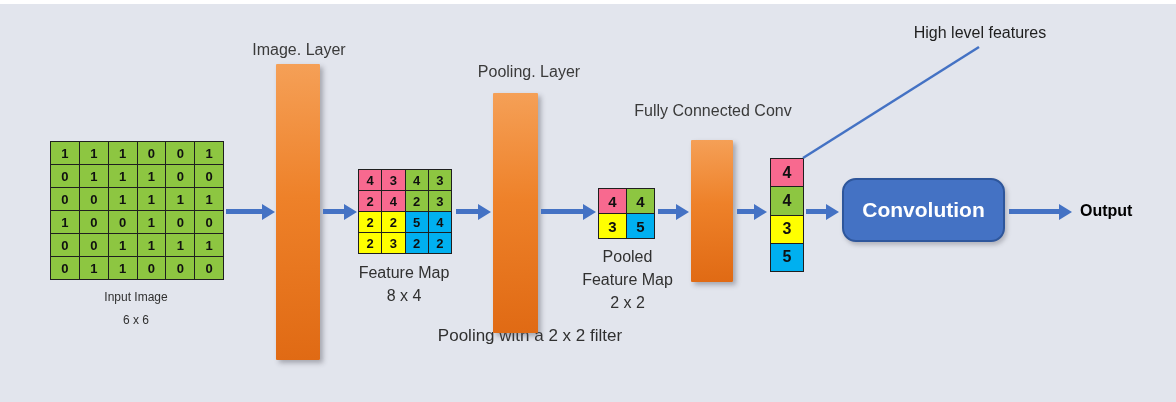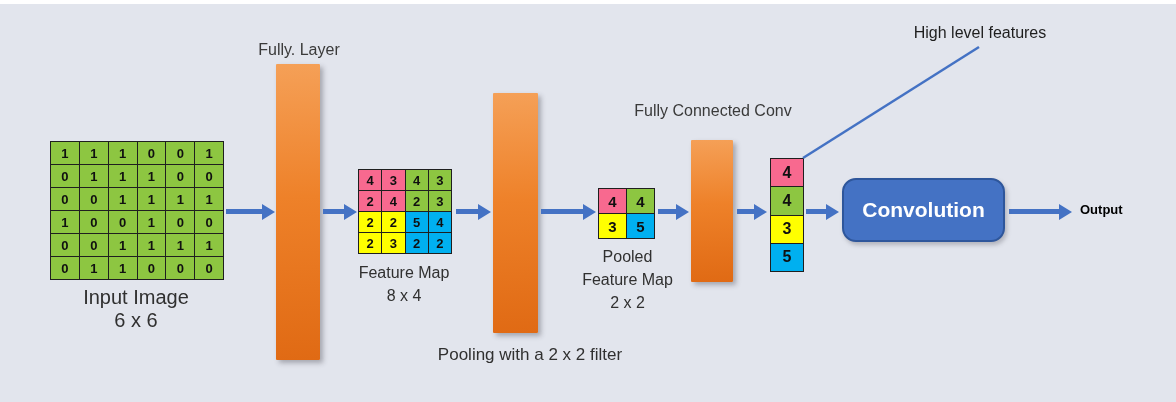--- a/index.html
+++ b/index.html
@@ -36,36 +36,37 @@
   .classifier {
     position:absolute; left:842px; top:178px; width:163px; height:64px;
     background:#4472C4; border:2px solid #2E569B; border-radius:14px;
     display:flex; align-items:center; justify-content:center;
     color:#FFFFFF; font-weight:bold; font-size:21px;
     box-shadow:2px 3px 4px rgba(90,90,100,0.35);
     box-sizing:border-box;
   }
   .output {
     position:absolute; left:1080px; top:202px; width:90px;
-    color:#000000; font-weight:bold; font-size:13px; text-align:left;
+    color:#000000; font-weight:bold; font-size:16px; text-align:left;
   }
   svg.overlay { position:absolute; left:0; top:0; width:1176px; height:402px; pointer-events:none; }
 </style>
 </head>
 <body>
 
 <div id="canvas">
 
   <div class="top-strip"></div>
 
-  <div class="lbl" style="left:239px;top:39px;width:120px;font-size:16px;">Fully. Layer</div>
+  <div class="lbl" style="left:239px;top:39px;width:120px;font-size:16px;">Image. Layer</div>
+  <div class="lbl" style="left:454px;top:61px;width:150px;font-size:16px;">Pooling. Layer</div>
   <div class="lbl" style="left:613px;top:100px;width:200px;font-size:16px;">Fully Connected Conv</div>
   <div class="lbl" style="left:895px;top:22px;width:170px;font-size:16px;color:#1E1E1E;">High level features</div>
 
-  <div class="caption" style="left:420px;top:343px;width:220px;">Pooling with a 2 x 2 filter</div>
+  <div class="caption" style="left:420px;top:324px;width:220px;">Pooling with a 2 x 2 filter</div>
 
   <div class="grid" style="left:50px;top:141px;width:172px;height:137px;grid-template-columns:repeat(6,1fr);font-size:13px;">
       <div class="cell" style="background: rgb(141, 198, 65);">1</div>
       <div class="cell" style="background: rgb(141, 198, 65);">1</div>
       <div class="cell" style="background: rgb(141, 198, 65);">1</div>
       <div class="cell" style="background: rgb(141, 198, 65);">0</div>
       <div class="cell" style="background: rgb(141, 198, 65);">0</div>
       <div class="cell" style="background: rgb(141, 198, 65);">1</div>
       <div class="cell" style="background: rgb(141, 198, 65);">0</div>
       <div class="cell" style="background: rgb(141, 198, 65);">1</div>
@@ -91,21 +92,21 @@
       <div class="cell" style="background: rgb(141, 198, 65);">1</div>
       <div class="cell" style="background: rgb(141, 198, 65);">1</div>
       <div class="cell" style="background: rgb(141, 198, 65);">1</div>
       <div class="cell" style="background: rgb(141, 198, 65);">0</div>
       <div class="cell" style="background: rgb(141, 198, 65);">1</div>
       <div class="cell" style="background: rgb(141, 198, 65);">1</div>
       <div class="cell" style="background: rgb(141, 198, 65);">0</div>
       <div class="cell" style="background: rgb(141, 198, 65);">0</div>
       <div class="cell" style="background: rgb(141, 198, 65);">0</div>
     </div>
-  <div class="caption" style="left:50px;top:286px;width:172px;font-size:20px;">
+  <div class="caption" style="left:50px;top:286px;width:172px;font-size:12px;">
     <div>Input Image</div>
     <div>6 x 6</div>
   </div>
 
   <div class="bar" style="left:276px;top:64px;width:44px;height:296px;"></div>
 
   <div class="grid" style="left:358px;top:169px;width:92px;height:83px;grid-template-columns:repeat(4,1fr);font-size:13px;">
       <div class="cell" style="background: rgb(248, 105, 143);">4</div>
       <div class="cell" style="background: rgb(248, 105, 143);">3</div>
       <div class="cell" style="background: rgb(141, 198, 65);">4</div>

